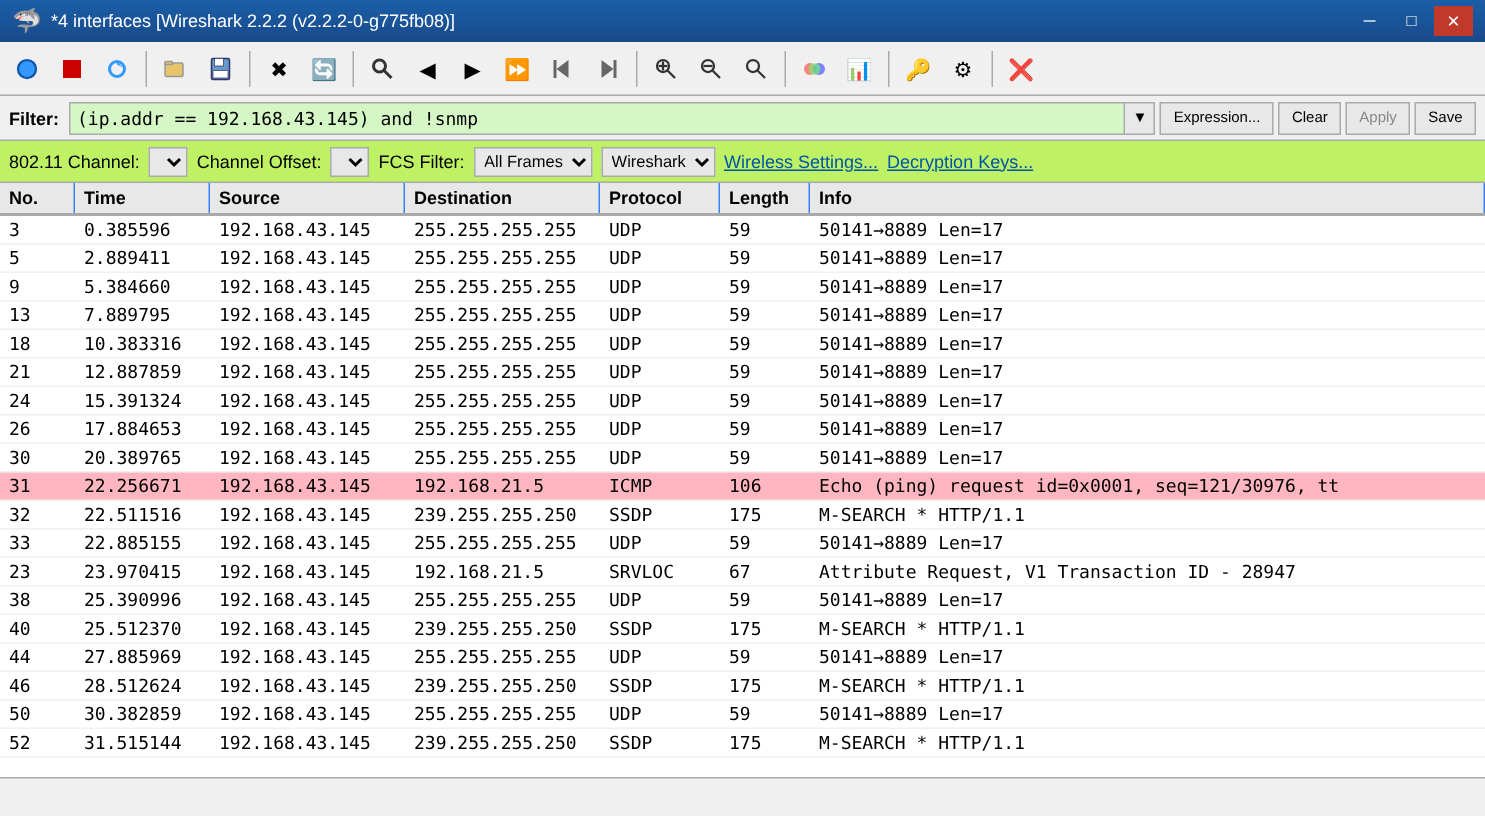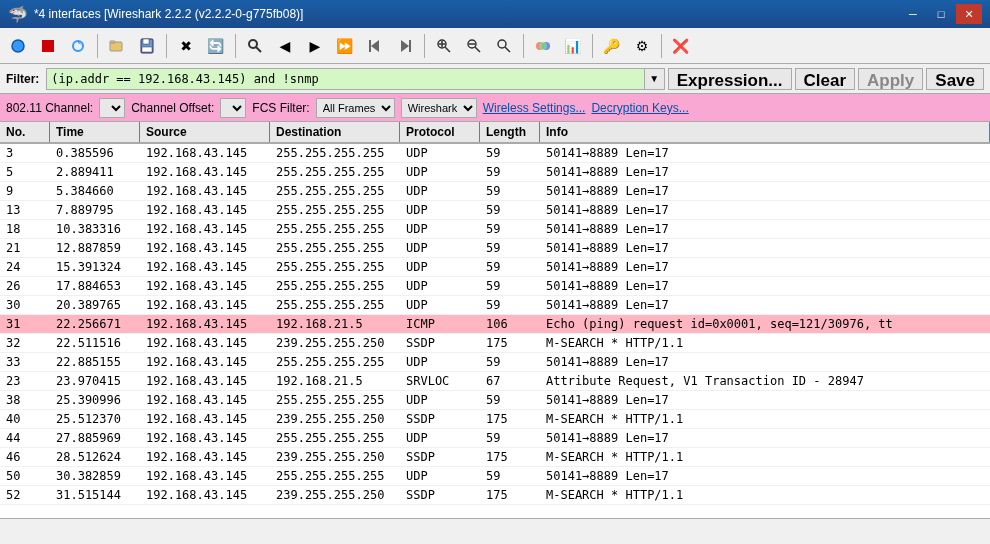--- a/index.html
+++ b/index.html
@@ -83,27 +83,27 @@
       font-family: monospace;
       outline: none;
     }
     .filter-dropdown {
       width: 20px; height: 22px; border: 1px solid #aaa; border-left: none;
       background: #e8e8e8; cursor: pointer; display: flex; align-items: center; justify-content: center;
       font-size: 10px;
     }
     .filter-btn {
       padding: 2px 8px; height: 22px; border: 1px solid #aaa;
-      background: #e8e8e8; cursor: pointer; font-size: 17px; font-weight: bold;
+      background: #e8e8e8; cursor: pointer; font-size: 10px;
     }
     .filter-btn.apply { color: #888; }
 
     
     .dot11bar {
-      background: #f9a8d4;
+      background: #bef264;
       height: 28px;
       display: flex;
       align-items: center;
       padding: 2px 6px;
       gap: 6px;
       border-bottom: 1px solid #aaa;
       font-size: 12px;
     }
     .dot11-select {
       height: 20px; border: 1px solid #aaa; background: #e8e8e8;

